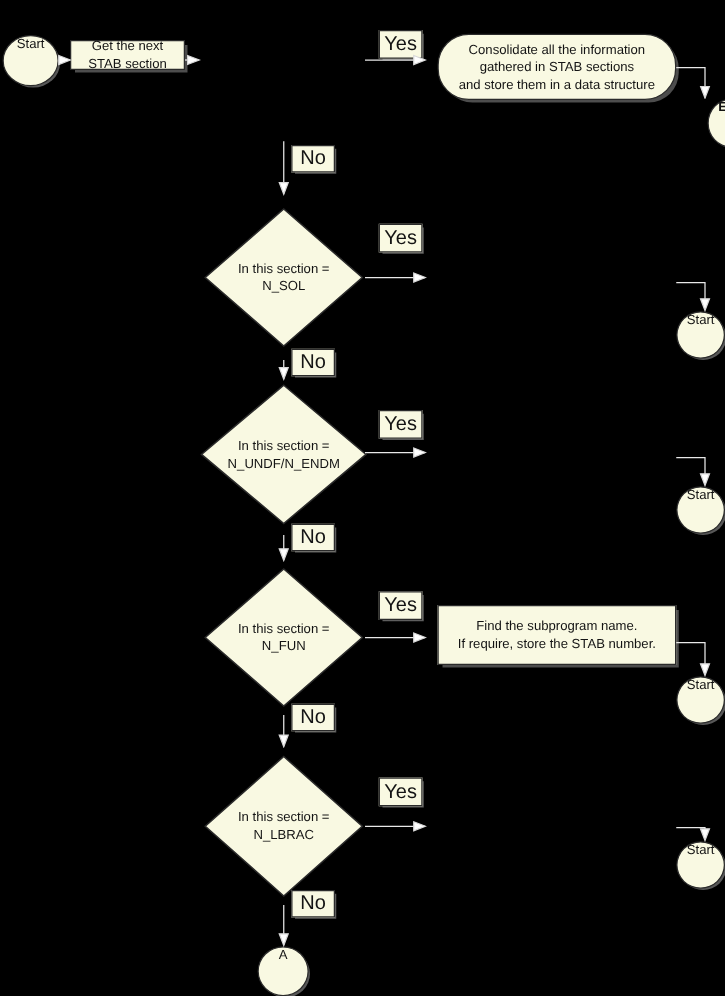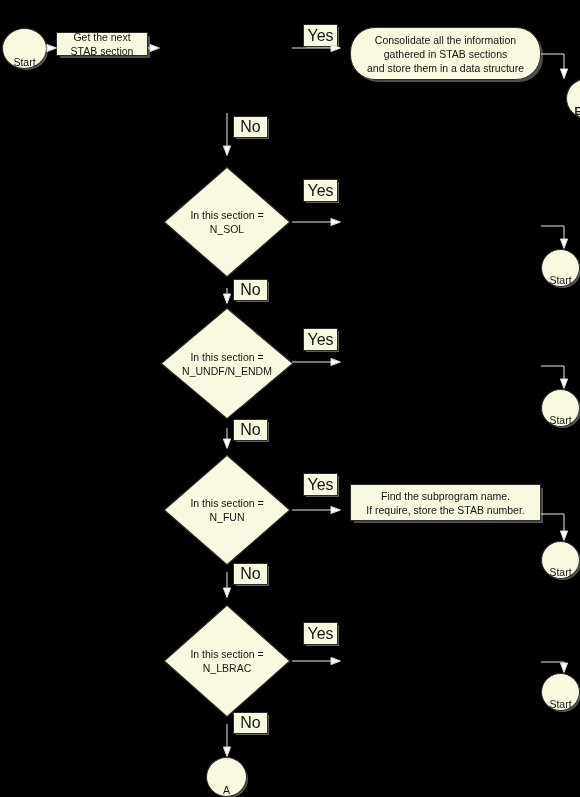--- a/index.html
+++ b/index.html
@@ -56,21 +56,21 @@
   }
   
   .term {
     position: absolute;
     background: #f9f9e2;
     border: 1px solid #2b2b2b;
     border-radius: 50%;
     box-sizing: border-box;
     box-shadow: 2px 2px 0 -1px rgba(110,110,110,0.8);
     display: flex;
-    align-items: flex-end;
+    align-items: flex-start;
     justify-content: center;
     color: #141414;
     font-size: 10.5px;
   }
   
   .dec {
     position: absolute;
   }
   .dec .shape {
     position: absolute;
@@ -216,21 +216,21 @@
       </svg>
     </span>
     <span class="node-text">In this section =
 N_FUN</span>
   </div>
 
   <div class="chip" style="left:303px; top:473px; width:35px; height:23px;">
     <span>Yes</span>
   </div>
 
-  <div class="proc" style="left:350px; top:484px; width:191px; height:37px;">
+  <div class="proc" style="left:350px; top:484px; width:191px; height:48px;">
     <span class="node-text">Find the subprogram name.
 If require, store the STAB number.</span>
   </div>
 
   <div class="term" style="left:541px; top:541px; width:39px; height:38px;">
     <span>Start</span>
   </div>
 
   <div class="chip" style="left:233px; top:563px; width:35px; height:22px;">
     <span>No</span>

